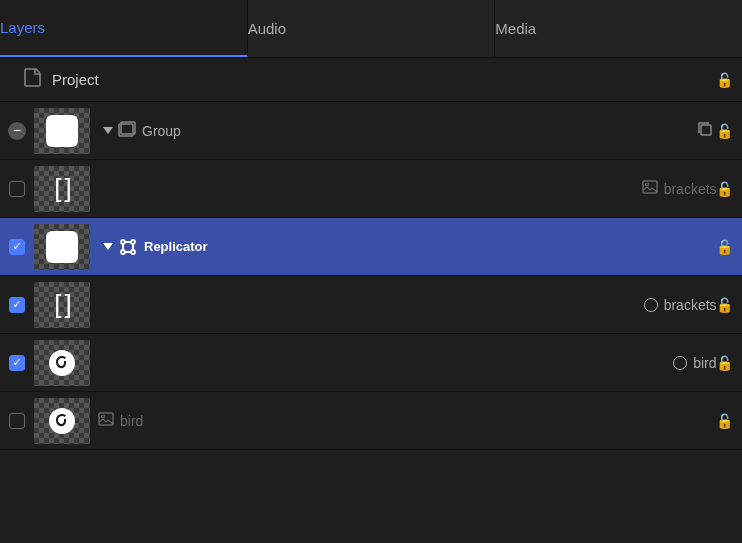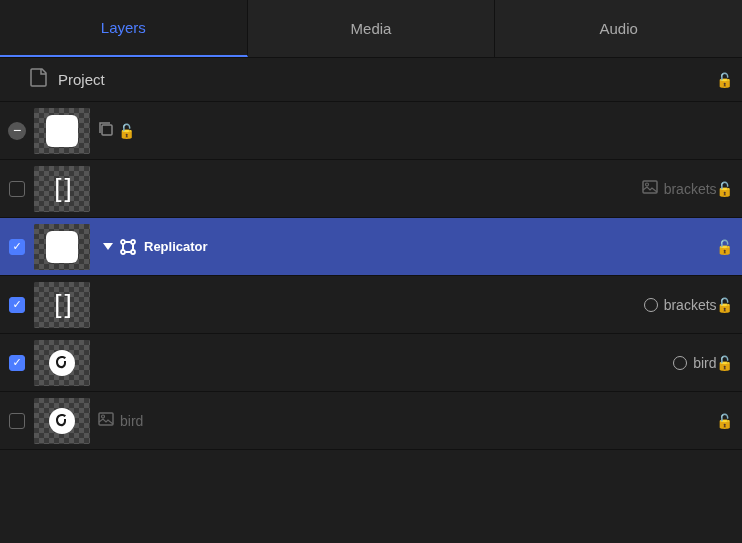--- a/index.html
+++ b/index.html
@@ -16,21 +16,20 @@
     .tab-bar {
       display: flex;
       height: 58px;
       background: #232323;
       border-bottom: 1px solid #111;
     }
     .tab {
       flex: 1;
       display: flex;
       align-items: center;
-      justify-content: center;
       font-size: 15px;
       font-weight: 500;
       cursor: pointer;
       color: #aaa;
       border-right: 1px solid #111;
     }
     .tab:last-child { border-right: none; }
     .tab.active {
       color: #4d7dff;
       background: #1e1e1e;
@@ -189,21 +188,21 @@
       font-size: 13px;
     }
 
     
     .project-row {
       display: flex;
       align-items: center;
       height: 44px;
       border-bottom: 1px solid #111;
       padding-right: 8px;
-      padding-left: 22px;
+      padding-left: 16px;
     }
     .project-row .layer-icon {
       font-size: 18px;
       color: #888;
     }
 
     
     .replicator-icon {
       width: 20px;
       height: 20px;
@@ -245,24 +244,24 @@
     }
   </style>
 </head>
 <body>
 
 <div class="tab-bar">
   <div class="tab active">
     <span>Layers</span>
   </div>
   <div class="tab">
+    <span>Audio</span>
+  </div>
+  <div class="tab">
     <span>Media</span>
-  </div>
-  <div class="tab">
-    <span>Audio</span>
   </div>
 </div>
 
 <div class="layers-panel">
 
   <div class="project-row">
     <div style="flex:1; display:flex; align-items:center; padding-left: 8px;">
 
       <span class="layer-icon">
         <svg width="18" height="20" viewBox="0 0 18 20" fill="none">
@@ -283,20 +282,33 @@
       <div class="minus-btn"></div>
     </div>
 
     <div class="thumbnail">
       <div class="thumb-checker"></div>
       <div class="thumb-content">
         <div class="shape-rounded"></div>
       </div>
     </div>
 
+    <div class="row-content">
+      <div class="disclosure">
+        <div class="triangle-down"></div>
+      </div>
+
+      <span class="layer-icon" style="margin-right:6px;">
+        <svg width="18" height="16" viewBox="0 0 18 16" fill="none">
+          <rect x="1" y="3" width="14" height="12" rx="1" stroke="#888" stroke-width="1.5" fill="none"></rect>
+          <rect x="3" y="1" width="14" height="12" rx="1" stroke="#888" stroke-width="1.5" fill="none"></rect>
+        </svg>
+      </span>
+      <span class="layer-name">Group</span>
+    </div>
     <div class="right-icons">
 
       <span class="copy-icon">
         <svg width="16" height="16" viewBox="0 0 16 16" fill="none">
           <rect x="4" y="4" width="10" height="10" rx="1" stroke="#888" stroke-width="1.5" fill="none"></rect>
           <path d="M2 12V2h10" stroke="#888" stroke-width="1.5" fill="none"></path>
         </svg>
       </span>
       <span class="lock-icon">🔓</span>
     </div>

